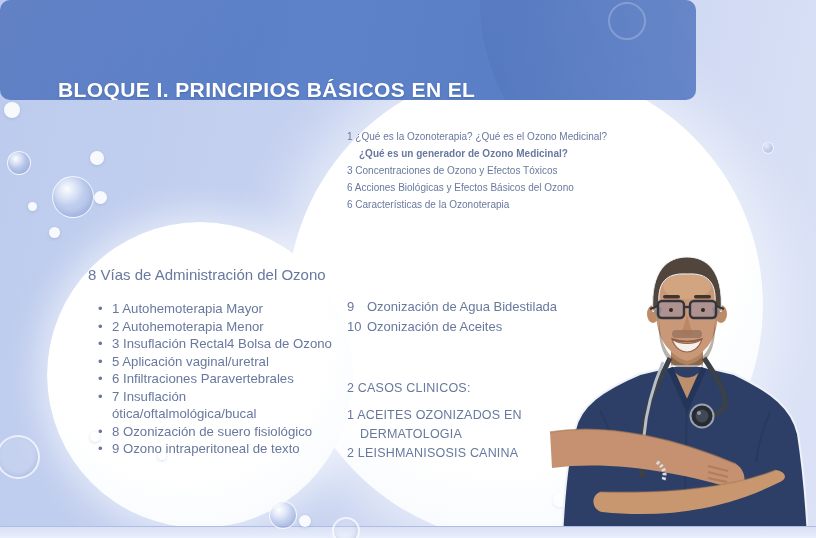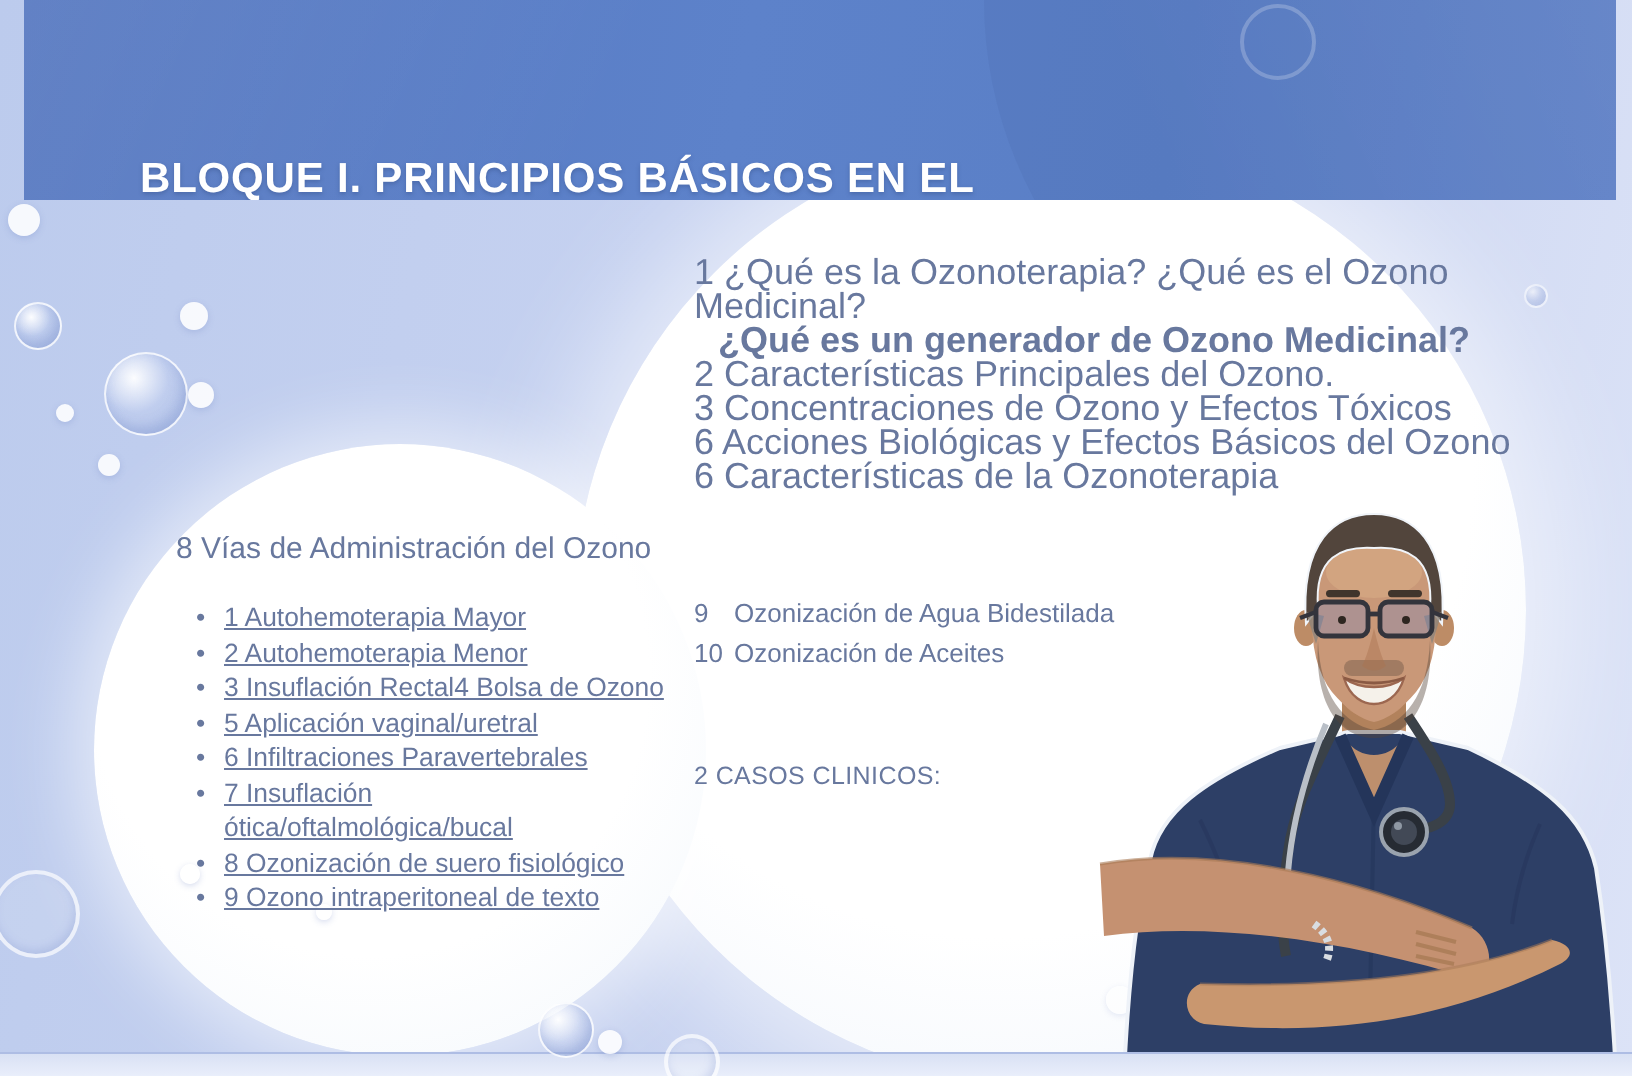--- a/index.html
+++ b/index.html
@@ -29,49 +29,50 @@
   }
   .bubble.ring{
     border:2px solid rgba(255,255,255,0.65);
     background:rgba(255,255,255,0.10);
     box-shadow:inset -1px -2px 4px rgba(120,140,200,0.25);
   }
   .bubble.dot{background:rgba(255,255,255,0.88); box-shadow:0 1px 3px rgba(120,140,200,0.3);}
   .bubble.front{z-index:8;}
   
   .banner{
-    position:absolute; left:12px; top:0; width:796px; height:100px; z-index:3;
+    position:absolute; left:0; top:0; width:696px; height:100px; z-index:3;
     background:
       linear-gradient(115deg, rgba(255,255,255,0.08) 0%, rgba(255,255,255,0) 38%),
       linear-gradient(245deg, rgba(255,255,255,0.07) 0%, rgba(255,255,255,0) 32%),
       linear-gradient(100deg,#5577c0 0%,#5d82ca 45%,#5a7fc6 72%,#6487ce 100%);
     overflow:hidden;
+    border-radius:10px;
   }
   .banner-ring{
     position:absolute; left:608px; top:2px; width:34px; height:34px; border-radius:50%;
     border:2px solid rgba(255,255,255,0.22);
   }
   .banner-curve{
     position:absolute; left:480px; top:-210px; width:420px; height:420px; border-radius:50%;
     background:rgba(70,98,168,0.18);
   }
   .banner-title{
     position:absolute; left:58px; top:15px; color:#ffffff; font-weight:bold;
     font-size:21px; line-height:30px; letter-spacing:0.4px; white-space:pre;
     text-shadow:0 1px 2px rgba(40,62,115,0.35);
   }
   
   .txt{color:#68789e; z-index:6; position:absolute;}
-  .main-topics{left:347px; top:128px; width:440px; font-size:18px; line-height:17px;}
+  .main-topics{left:347px; top:128px; width:440px; font-size:10px; line-height:17px;}
   .main-topics .indent{padding-left:12px;font-weight:bold;}
   .routes-heading{left:88px; top:266px; font-size:15px; line-height:17px;}
   .routes-list{left:98px; top:300px; width:262px; font-size:13.2px; line-height:17.5px;}
   .routes-list .li{display:flex;}
   .routes-list .dot{width:14px; flex:0 0 14px;}
-  .routes-list .li-text{flex:1;text-decoration:underline;}
+  .routes-list .li-text{flex:1;}
   .sec-topics{left:347px; top:297px; width:240px; font-size:13px; line-height:20px;}
   .sec-topics .row{display:flex;}
   .sec-topics .num{width:20px; flex:0 0 20px;}
   .sec-topics .t{flex:1;}
   .cases-heading{left:347px; top:380px; font-size:12.5px; line-height:17px; letter-spacing:0.2px;}
   .cases{left:347px; top:406px; width:230px; font-size:12.5px; line-height:19px; letter-spacing:0.2px;}
   .cases .indent{padding-left:13px;}
   
   .vet-photo{position:absolute; left:540px; top:250px; width:276px; height:288px; z-index:4;}
   
@@ -110,21 +111,20 @@
     <div class="banner-ring"></div>
     <div class="banner-title">
       <div>BLOQUE I. PRINCIPIOS BÁSICOS EN EL</div>
       
     </div>
   </div>
 
   <div class="txt main-topics">
     <div>1 ¿Qué es la Ozonoterapia? ¿Qué es el Ozono Medicinal?</div>
     <div class="indent">¿Qué es un generador de Ozono Medicinal?</div>
-    <div>2 Características Principales del Ozono.</div>
     <div>3 Concentraciones de Ozono y Efectos Tóxicos</div>
     <div>6 Acciones Biológicas y Efectos Básicos del Ozono</div>
     <div>6 Características de la Ozonoterapia</div>
   </div>
 
   <div class="txt routes-heading">8 Vías de Administración del Ozono</div>
   <div class="txt routes-list">
     <div class="li">
       <span class="dot">•</span>
       <span class="li-text">1 Autohemoterapia Mayor</span>
@@ -167,20 +167,25 @@
       <span class="num">9</span>
       <span class="t">Ozonización de Agua Bidestilada</span>
     </div>
     <div class="row">
       <span class="num">10</span>
       <span class="t">Ozonización de Aceites</span>
     </div>
   </div>
 
   <div class="txt cases-heading">2 CASOS CLINICOS:</div>
+  <div class="txt cases">
+    <div>1 ACEITES OZONIZADOS EN</div>
+    <div class="indent">DERMATOLOGIA</div>
+    <div>2 LEISHMANISOSIS CANINA</div>
+  </div>
 
   <svg class="vet-photo" viewBox="0 0 276 288" aria-hidden="true">
 
     <g>
       <path d="M131,96 L131,130 C131,138 163,138 163,130 L163,96 Z" fill="#c2926e"></path>
       <path d="M131,100 C136,112 158,112 163,100 L163,112 C156,120 138,120 131,112 Z" fill="#a5754f" opacity="0.55"></path>
     </g>
 
     <g>
       <path d="M100,124 C62,140 40,156 35,180 C28,205 24,245 22,288 L268,288 C266,248 262,210 258,184 C252,158 232,142 194,124 L160,116 L134,116 Z" fill="#2d3f66" stroke="#eef2f8" stroke-width="2"></path>

